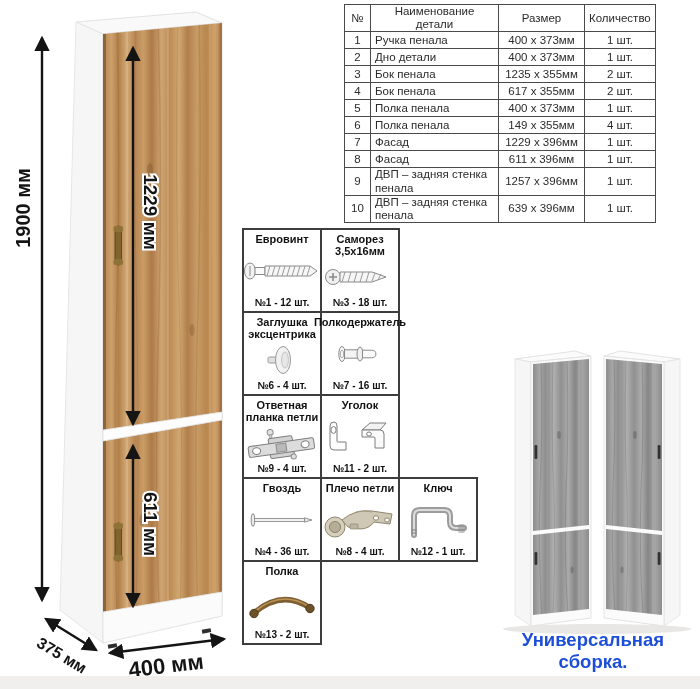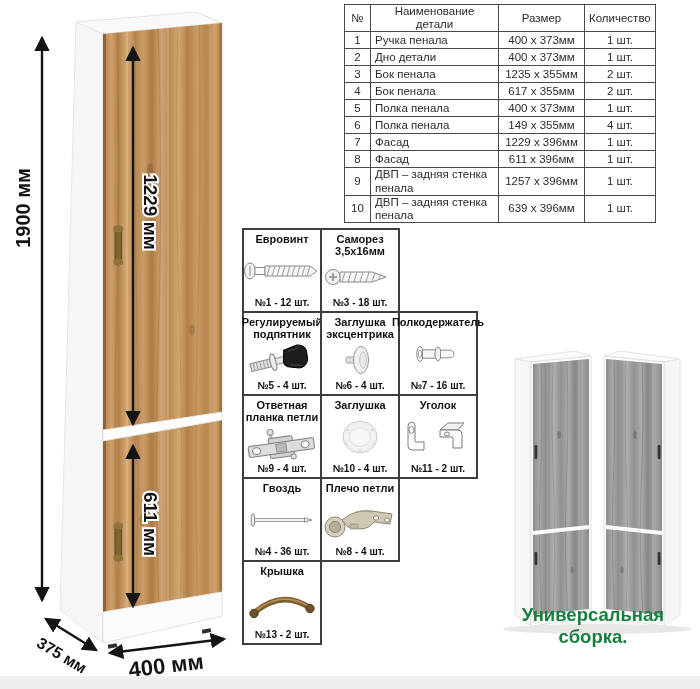--- a/index.html
+++ b/index.html
@@ -21,22 +21,22 @@
   .hw-row{display:flex;}
   .hw-row + .hw-row{margin-top:-2px;}
   .hw-cell{width:80px;height:85px;border:2px solid #3d3d3d;box-sizing:border-box;margin-left:-2px;
            display:flex;flex-direction:column;align-items:center;justify-content:space-between;
            padding:3px 1px 2px 1px;background:#fff;}
   .hw-row .hw-cell:first-child{margin-left:0;}
   .hw-title{font-weight:bold;font-size:11px;text-align:center;line-height:1.12;}
   .hw-qty{font-weight:bold;font-size:10px;margin-bottom:1px;}
   .hw-icon{flex:0 0 auto;}
 
-  .caption{position:absolute;left:486px;top:604px;width:214px;text-align:center;
-           font-weight:bold;font-size:18.5px;color:#15803d;}
+  .caption{position:absolute;left:486px;top:629px;width:214px;text-align:center;
+           font-weight:bold;font-size:18.5px;color:#1d4ed8;}
   .floor{position:absolute;left:0;top:676px;width:700px;height:13px;background:#f1eeee;}
   .abs{position:absolute;}
 </style>
 </head>
 <body>
 
 <div class="stage">
 
   <svg class="abs" style="left:0;top:0" width="280" height="689" viewBox="0 0 280 689">
     <defs>
@@ -217,34 +217,20 @@
           <path d="M9 14 h8 M13 10 v8" stroke="#8a8a8a" stroke-width="1.6"></path>
           <path d="M20 9 h32 l14 5 l-14 5 h-32 z" fill="#f6f6f6" stroke="#8a8a8a"></path>
           <path d="M25 9 l-3 10 M31 9 l-3 10 M37 9 l-3 10 M43 9 l-3 10 M49 9 l-3 10 M55 9.8 l-3 8.4 M61 11 l-3 6" stroke="#9a9a9a" stroke-width="1"></path>
         </svg>
         <div class="hw-qty">№3 - 18 шт.</div>
       </div>
     </div>
 
     <div class="hw-row">
       <div class="hw-cell">
-        <div class="hw-title">Регулируемый подпятник</div>
-        <svg class="hw-icon" width="80" height="34" viewBox="0 0 80 34">
-          <g transform="rotate(-14 40 17)">
-            <rect x="8" y="13" width="20" height="8" fill="#dedede" stroke="#8a8a8a"></rect>
-            <path d="M11 13 v8 M14.5 13 v8 M18 13 v8 M21.5 13 v8 M25 13 v8" stroke="#9a9a9a" stroke-width="0.9"></path>
-            <ellipse cx="31" cy="17" rx="3" ry="8.5" fill="#ededed" stroke="#8a8a8a"></ellipse>
-            <rect x="33.5" y="14" width="10" height="6" fill="#e6e6e6" stroke="#8a8a8a"></rect>
-            <path d="M44 8 l14 -2 q7 1 8 8 l-1 9 q-3 6 -10 6 l-11 -4 q-3 -2 -3 -6 z" fill="#1e1e1e" stroke="#000"></path>
-            <path d="M48 10 l12 -1 M47 24 l11 3" stroke="#4a4a4a" stroke-width="1"></path>
-          </g>
-        </svg>
-        <div class="hw-qty">№5 - 4 шт.</div>
-      </div>
-      <div class="hw-cell">
         <div class="hw-title">Заглушка эксцентрика</div>
         <svg class="hw-icon" width="80" height="34" viewBox="0 0 80 34">
           <rect x="26" y="14" width="9" height="6" rx="1.5" fill="#e0e0e0" stroke="#9a9a9a"></rect>
           <ellipse cx="41" cy="17" rx="7.5" ry="13.5" fill="#f1f1f1" stroke="#9a9a9a"></ellipse>
           <ellipse cx="43" cy="17" rx="3.4" ry="8" fill="#e7e7e7" stroke="#c4c4c4"></ellipse>
         </svg>
         <div class="hw-qty">№6 - 4 шт.</div>
       </div>
       <div class="hw-cell">
         <div class="hw-title">Полкодержатель</div>
@@ -270,33 +256,20 @@
             <rect x="6" y="17" width="66" height="11" rx="2" fill="#dcdcdc" stroke="#7d7d7d"></rect>
             <ellipse cx="14" cy="22.5" rx="4" ry="3.4" fill="#fff" stroke="#7d7d7d"></ellipse>
             <ellipse cx="63" cy="22.5" rx="4" ry="3.4" fill="#fff" stroke="#7d7d7d"></ellipse>
             <rect x="34" y="18.5" width="10" height="8" fill="#b9b9b9" stroke="#8d8d8d"></rect>
             <circle cx="50" cy="33" r="2.6" fill="#e2e2e2" stroke="#8a8a8a"></circle>
           </g>
         </svg>
         <div class="hw-qty">№9 - 4 шт.</div>
       </div>
       <div class="hw-cell">
-        <div class="hw-title">Заглушка</div>
-        <svg class="hw-icon" width="80" height="38" viewBox="0 0 80 38">
-          <ellipse cx="40" cy="19" rx="17" ry="15.5" fill="#f1f1f1" stroke="#c9c9c9"></ellipse>
-          <ellipse cx="40" cy="19" rx="10.5" ry="9.5" fill="#f6f6f6" stroke="#ddd"></ellipse>
-          <circle cx="28" cy="12" r="1.1" fill="#cfcfcf"></circle>
-            <circle cx="52" cy="12" r="1.1" fill="#cfcfcf"></circle>
-          <circle cx="26" cy="26" r="1.1" fill="#cfcfcf"></circle>
-            <circle cx="54" cy="26" r="1.1" fill="#cfcfcf"></circle>
-          <circle cx="40" cy="32.5" r="1.1" fill="#cfcfcf"></circle>
-        </svg>
-        <div class="hw-qty">№10 - 4 шт.</div>
-      </div>
-      <div class="hw-cell">
         <div class="hw-title">Уголок</div>
         <svg class="hw-icon" width="80" height="38" viewBox="0 0 80 38">
           <path d="M14 4 q-4 0 -4 4 v20 q0 4 4 4 h12 v-8 h-8 q-1 0 -1 -1 v-15 q0 -4 -3 -4 z" fill="#fcfcfc" stroke="#7d7d7d"></path>
           <ellipse cx="13.5" cy="12" rx="2.6" ry="3.4" fill="#fff" stroke="#7d7d7d"></ellipse>
           <path d="M42 12 l8 -7 h16 l-6 7 z" fill="#f2f2f2" stroke="#7d7d7d"></path>
           <path d="M42 12 h18 q4 0 4 4 v14 h-9 v-10 q0 -1 -1 -1 h-12 z" fill="#fafafa" stroke="#7d7d7d"></path>
           <ellipse cx="49" cy="16" rx="2.4" ry="2" fill="#fff" stroke="#7d7d7d"></ellipse>
         </svg>
         <div class="hw-qty">№11 - 2 шт.</div>
       </div>
@@ -318,25 +291,35 @@
           <circle cx="15" cy="27" r="10" fill="#d6cfbc" stroke="#8e866f"></circle>
           <circle cx="15" cy="27" r="5.6" fill="#b5ad97" stroke="#8e866f"></circle>
           <path d="M22 20 q13 -11 30 -9 l20 3 l-2 10 l-16 -2 q-5 7 -14 7 l-12 -2 z" fill="#cfc8b4" stroke="#8e866f"></path>
           <path d="M36 12 q8 -2 16 0" fill="none" stroke="#a49c85" stroke-width="1.2"></path>
           <ellipse cx="56" cy="18" rx="2.6" ry="2.2" fill="#fff" stroke="#8e866f"></ellipse>
           <ellipse cx="67" cy="20" rx="2.4" ry="2" fill="#fff" stroke="#8e866f"></ellipse>
           <rect x="30" y="24" width="8" height="5" rx="1" fill="#bdb59f" stroke="#8e866f" stroke-width="0.7"></rect>
         </svg>
         <div class="hw-qty">№8 - 4 шт.</div>
       </div>
-    </div>
-
-    <div class="hw-row">
-      <div class="hw-cell">
-        <div class="hw-title">Крышка</div>
+      <div class="hw-cell">
+        <div class="hw-title">Ключ</div>
+        <svg class="hw-icon" width="80" height="42" viewBox="0 0 80 42">
+          <path d="M16 36 V17 q0 -6 6 -6 h24 q6 0 6 6 v6 q0 6 6 6 h8" fill="none" stroke="#9c9c9c" stroke-width="6" stroke-linecap="round"></path>
+          <path d="M16 36 V17 q0 -6 6 -6 h24 q6 0 6 6 v6 q0 6 6 6 h8" fill="none" stroke="#dcdcdc" stroke-width="2" stroke-linecap="round"></path>
+          <path d="M13.5 34 h5 M13.5 31 h5" stroke="#7d7d7d" stroke-width="1"></path>
+          <rect x="60" y="25" width="7" height="9" rx="2" fill="#8f8f8f" opacity="0.55"></rect>
+        </svg>
+        <div class="hw-qty">№12 - 1 шт.</div>
+      </div>
+    </div>
+
+    <div class="hw-row">
+      <div class="hw-cell">
+        <div class="hw-title">Полка</div>
         <svg class="hw-icon" width="80" height="36" viewBox="0 0 80 36">
           <path d="M12 28 Q40 4 68 23" fill="none" stroke="#7d5f31" stroke-width="5.5" stroke-linecap="round"></path>
           <path d="M14 25.5 Q40 5 66 21" fill="none" stroke="#caa35f" stroke-width="1.6" opacity="0.8"></path>
           <circle cx="12" cy="28.5" r="4.2" fill="#6e5227" stroke="#4e3a1b"></circle>
           <circle cx="68" cy="23.5" r="4.2" fill="#6e5227" stroke="#4e3a1b"></circle>
         </svg>
         <div class="hw-qty">№13 - 2 шт.</div>
       </div>
     </div>
   </div>

